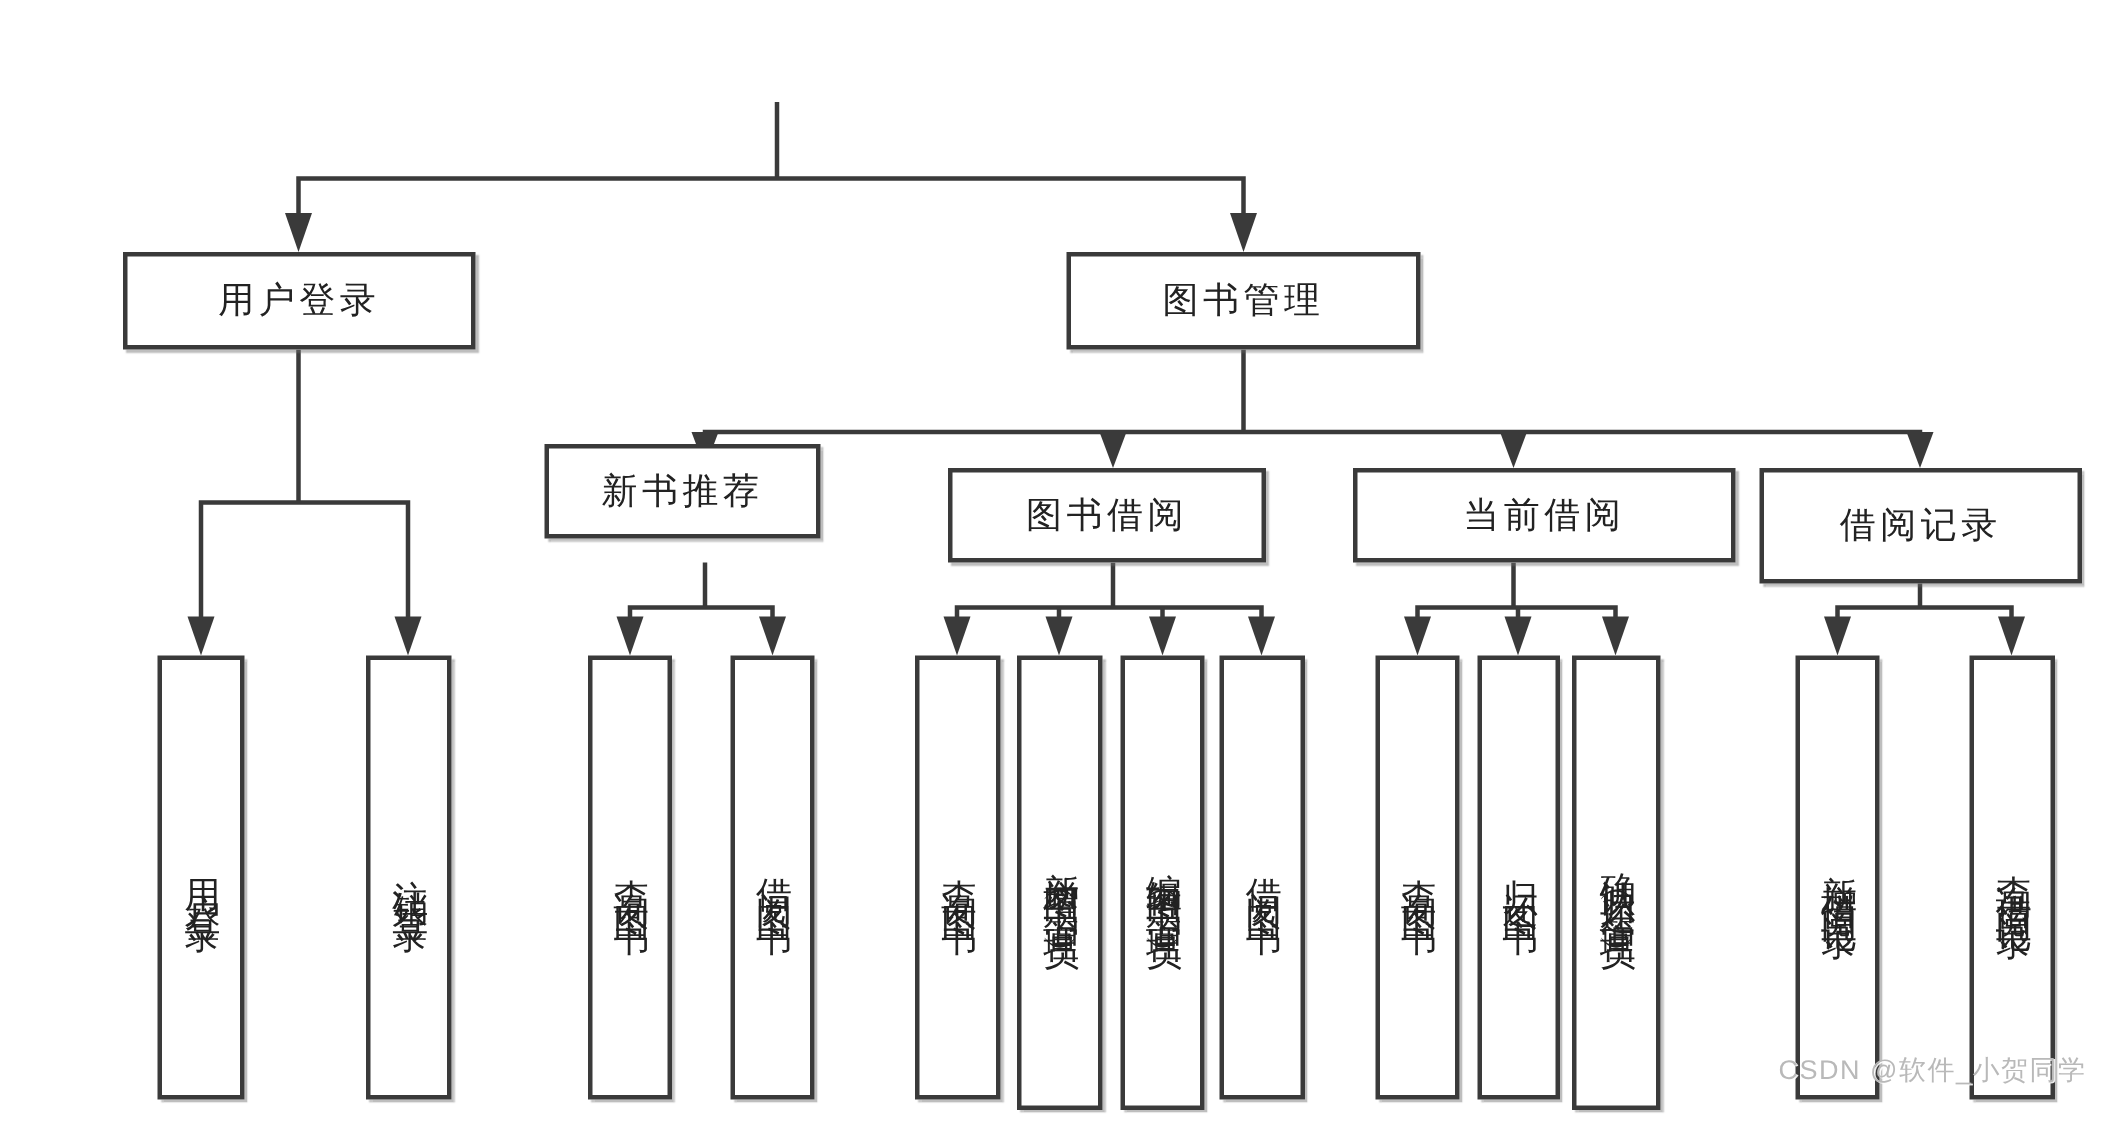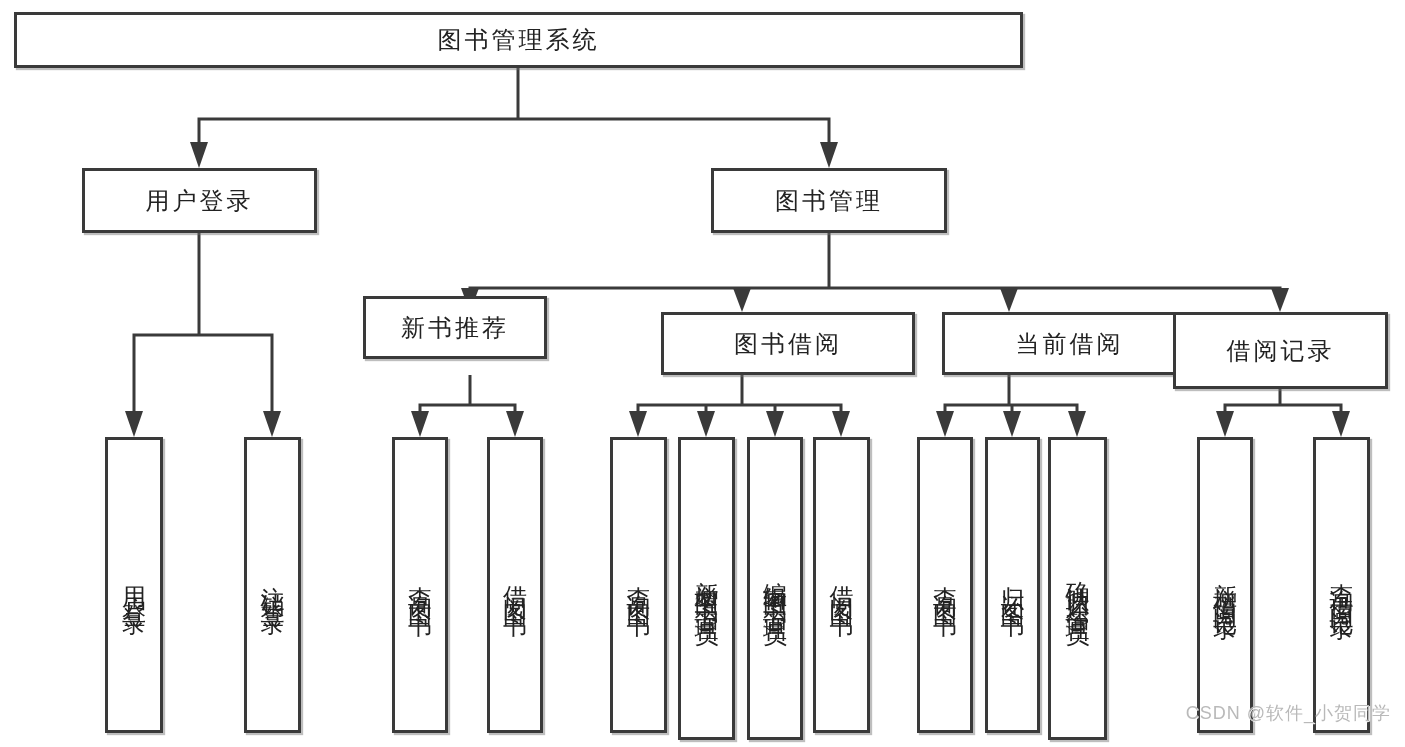--- a/index.html
+++ b/index.html
@@ -93,38 +93,35 @@
     </g>
 
     <g>
       <path d="M1280 375 V405"></path>
       <path d="M1225 420 V405 H1341 V420"></path>
       <polygon points="1225,437 1216,411 1234,411"></polygon>
       <polygon points="1341,437 1332,411 1350,411"></polygon>
     </g>
   </svg>
 
-  <div class="node" style="left:14px;top:12px;width:1009px;height:56px;">
-    <span class="hlabel">图书管理系统</span>
-  </div>
 
   <div class="node" style="left:82px;top:168px;width:235px;height:65px;">
     <span class="hlabel">用户登录</span>
   </div>
   <div class="node" style="left:711px;top:168px;width:236px;height:65px;align-items:center;">
     <span class="hlabel">图书管理</span>
   </div>
 
   <div class="node" style="left:363px;top:296px;width:184px;height:63px;">
     <span class="hlabel">新书推荐</span>
   </div>
-  <div class="node" style="left:632px;top:312px;width:254px;height:63px;margin-left:29px;">
+  <div class="node" style="left:632px;top:312px;width:212px;height:63px;">
     <span class="hlabel">图书借阅</span>
   </div>
-  <div class="node" style="left:902px;top:312px;width:255px;height:63px;margin-left:40px;">
+  <div class="node" style="left:902px;top:312px;width:255px;height:63px;">
     <span class="hlabel">当前借阅</span>
   </div>
   <div class="node" style="left:1173px;top:312px;width:215px;height:77px;">
     <span class="hlabel">借阅记录</span>
   </div>
 
   <div class="node" style="left:105px;top:437px;width:58px;height:296px;">
     <span class="vtext">用户登录</span>
   </div>
   <div class="node" style="left:244px;top:437px;width:57px;height:296px;">

